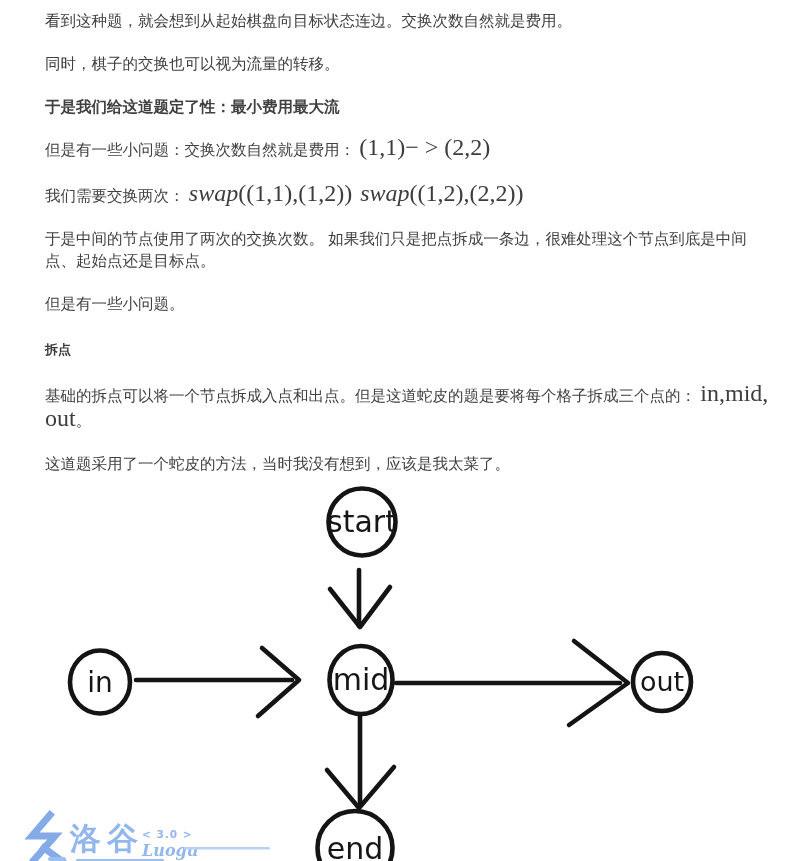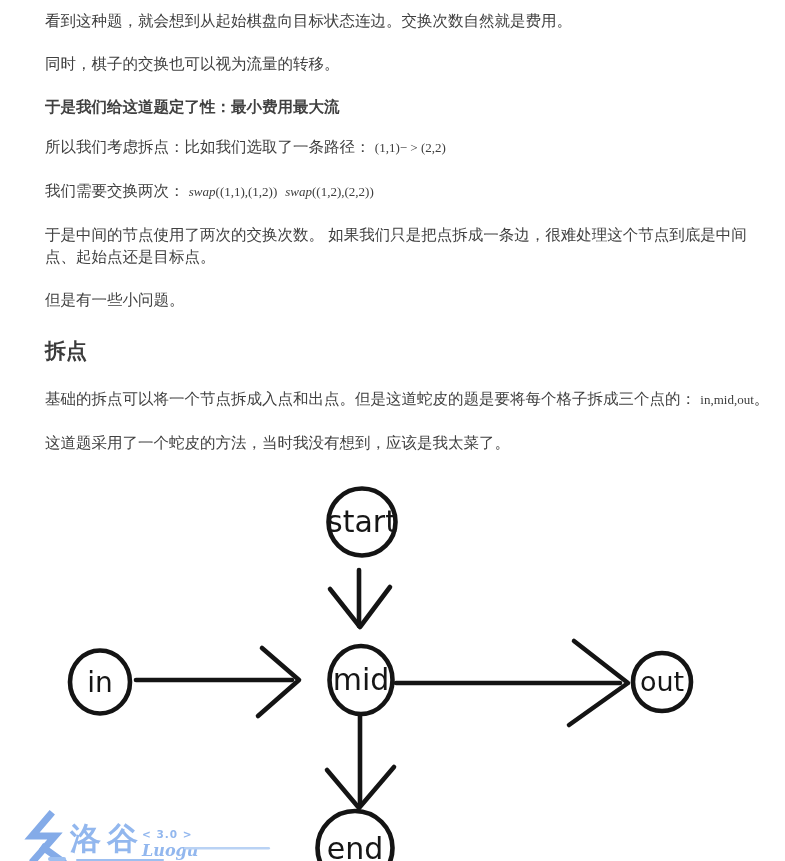--- a/index.html
+++ b/index.html
@@ -13,27 +13,27 @@
   }
   .content{padding:10px 15px 0 45px;}
   .content p{
     margin:0 0 21px 0;
     font-size:15.5px;
     line-height:22px;
   }
   .content p.bold{font-weight:bold;margin-bottom:18px;}
   .content h3{
     margin:26px 0 23px 0;
-    font-size:21px;
+    font-size:13px;
     font-weight:bold;
     color:#3c3c3c;
   }
   .math{
     font-family:"Liberation Serif","DejaVu Serif",serif;
-    font-size:13px;
+    font-size:24px;
     color:#3d3d3d;
     white-space:nowrap;
   }
   .math .var{font-style:italic;}
   .mgap{display:inline-block;width:8px;}
   .diagram{
     position:absolute;
     top:482px;left:0;
     width:785px;height:403px;
   }
@@ -53,21 +53,21 @@
 <body>
 
 <div class="page">
 
   <div class="content">
     <p>看到这种题，就会想到从起始棋盘向目标状态连边。交换次数自然就是费用。</p>
     <p>同时，棋子的交换也可以视为流量的转移。</p>
     <p class="bold">于是我们给这道题定了性：最小费用最大流</p>
 
     <p>
-      <span>所以我们考虑拆点：比如我们选取了一条路径：</span>
+      <span>但是有一些小问题：交换次数自然就是费用：</span>
       <span class="math">(1,1)− &gt; (2,2)</span>
     </p>
 
     <p>
       <span>我们需要交换两次：</span>
       <span class="math"><span class="var">swap</span><span>((1,1),(1,2))</span></span><span class="mgap"></span><span class="math"><span class="var">swap</span><span>((1,2),(2,2))</span></span>
     </p>
 
     <p>于是中间的节点使用了两次的交换次数。 如果我们只是把点拆成一条边，很难处理这个节点到底是中间点、起始点还是目标点。</p>
     <p>但是有一些小问题。</p>

